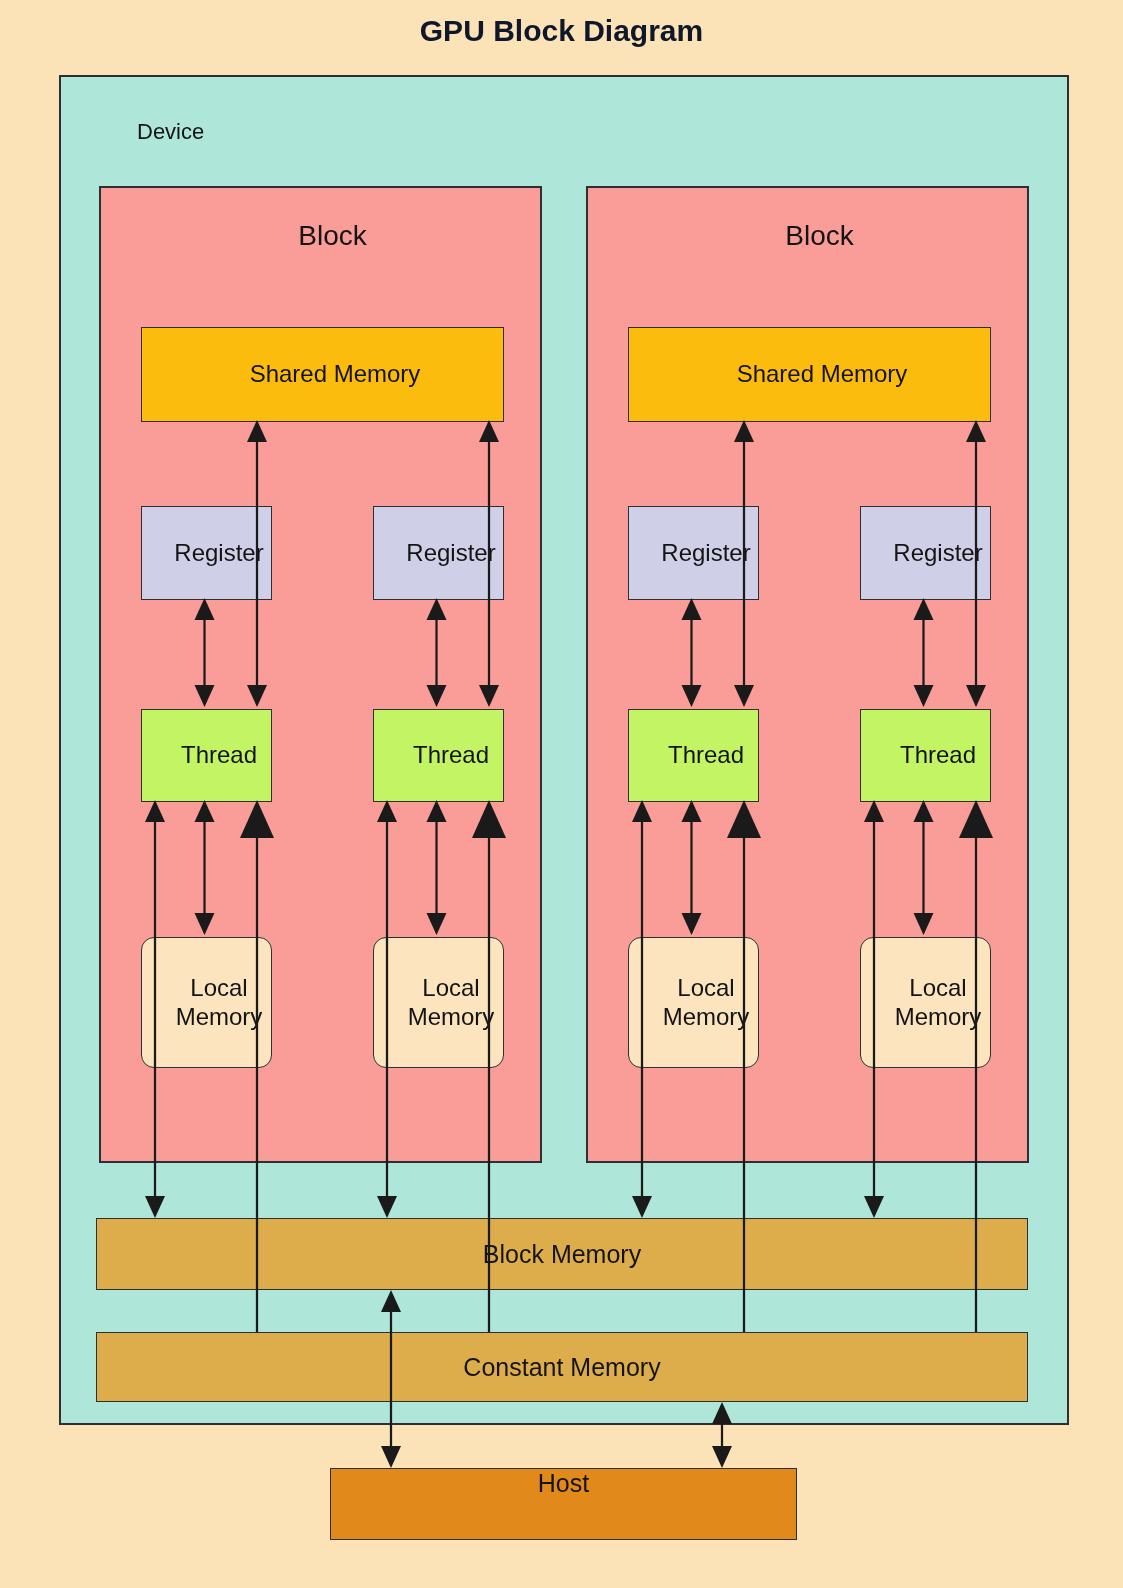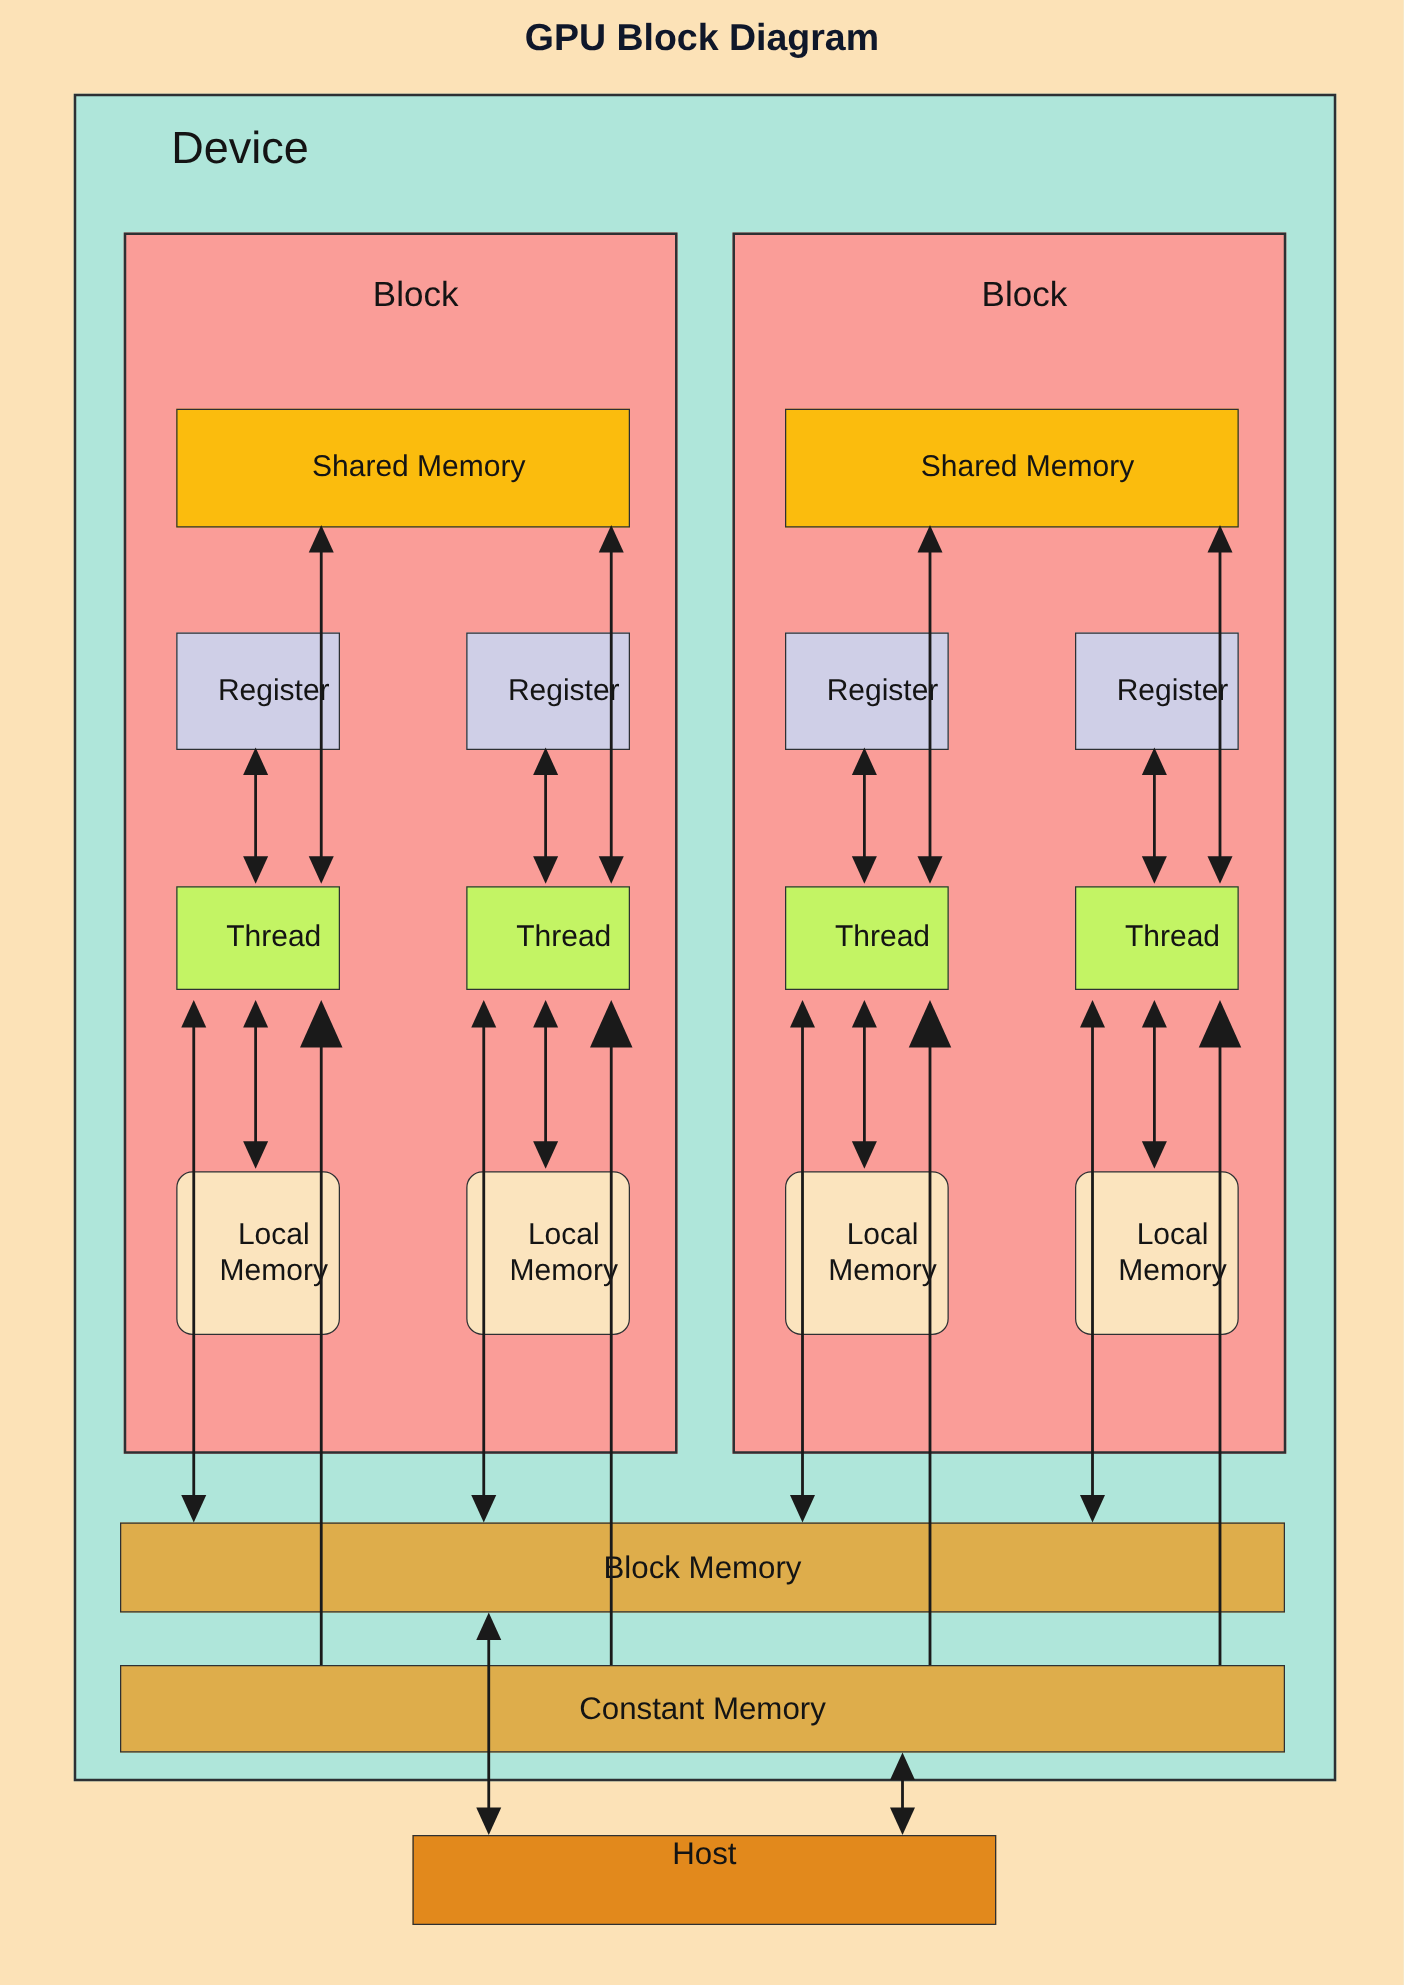--- a/index.html
+++ b/index.html
@@ -11,37 +11,37 @@
   }
   .title {
     position:absolute; left:0; right:0; top:14px; text-align:center;
     font-size:30px; font-weight:bold; color:#0f172a;
   }
   .device {
     position:absolute; left:59px; top:75px; width:1010px; height:1350px;
     background:var(--device,#AFE6DA); border:2px solid var(--border,#2D3033);
     box-sizing:border-box;
   }
-  .device-label { position:absolute; left:76px; top:20px; font-size:36px; }
+  .device-label { position:absolute; left:76px; top:42px; font-size:22px; }
   .block {
     position:absolute; top:186px; width:443px; height:977px;
     background:var(--block,#FA9D98); border:2px solid var(--border,#2D3033);
     box-sizing:border-box;
   }
   .block--0 { left:99px; }
   .block--1 { left:586px; }
   .block-label { position:absolute; top:32px; left:0; right:0; text-align:center; font-size:28px;margin-left:24px; }
   .node {
     position:absolute; display:flex; align-items:center; justify-content:center;
     text-align:center; font-size:24px; line-height:1.2;
     border:1.5px solid var(--border,#2D3033); box-sizing:border-box;padding-left:25px;
   }
   .shared   { left:40px;  top:139px; width:363px; height:95px;  background:var(--shared,#FBBC0D); }
   .register { top:318px; width:131px; height:94px;  background:var(--register,#CFCFE7); }
-  .thread   { top:521px; width:131px; height:83px;  background:var(--thread,#C3F464); }
+  .thread   { top:521px; width:131px; height:93px;  background:var(--thread,#C3F464); }
   .local    { top:749px; width:131px; height:131px; background:var(--local,#FBE4BE);border-radius:13px; }
   .c0 { left:40px; }
   .c1 { left:272px; }
   .band {
     position:absolute; left:96px; width:932px;
     background:var(--band,#DEAD4B); border:1.5px solid var(--border,#2D3033);
     box-sizing:border-box; display:flex; align-items:center; justify-content:center;
     font-size:25px;
   }
   .band--global   { top:1218px; height:72px; }

